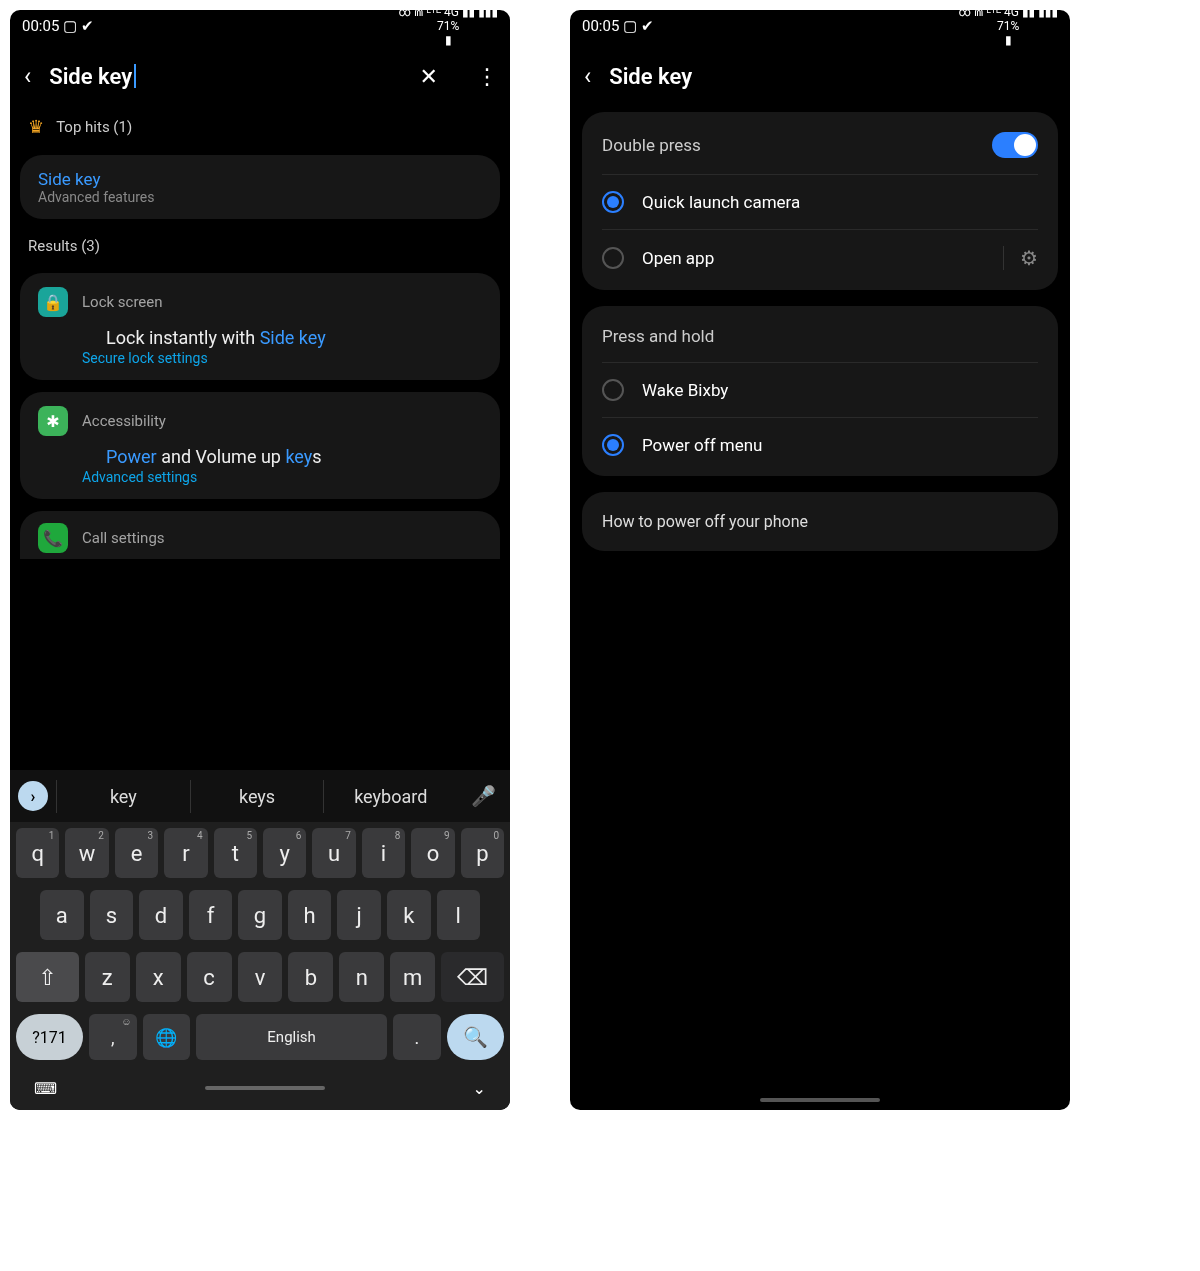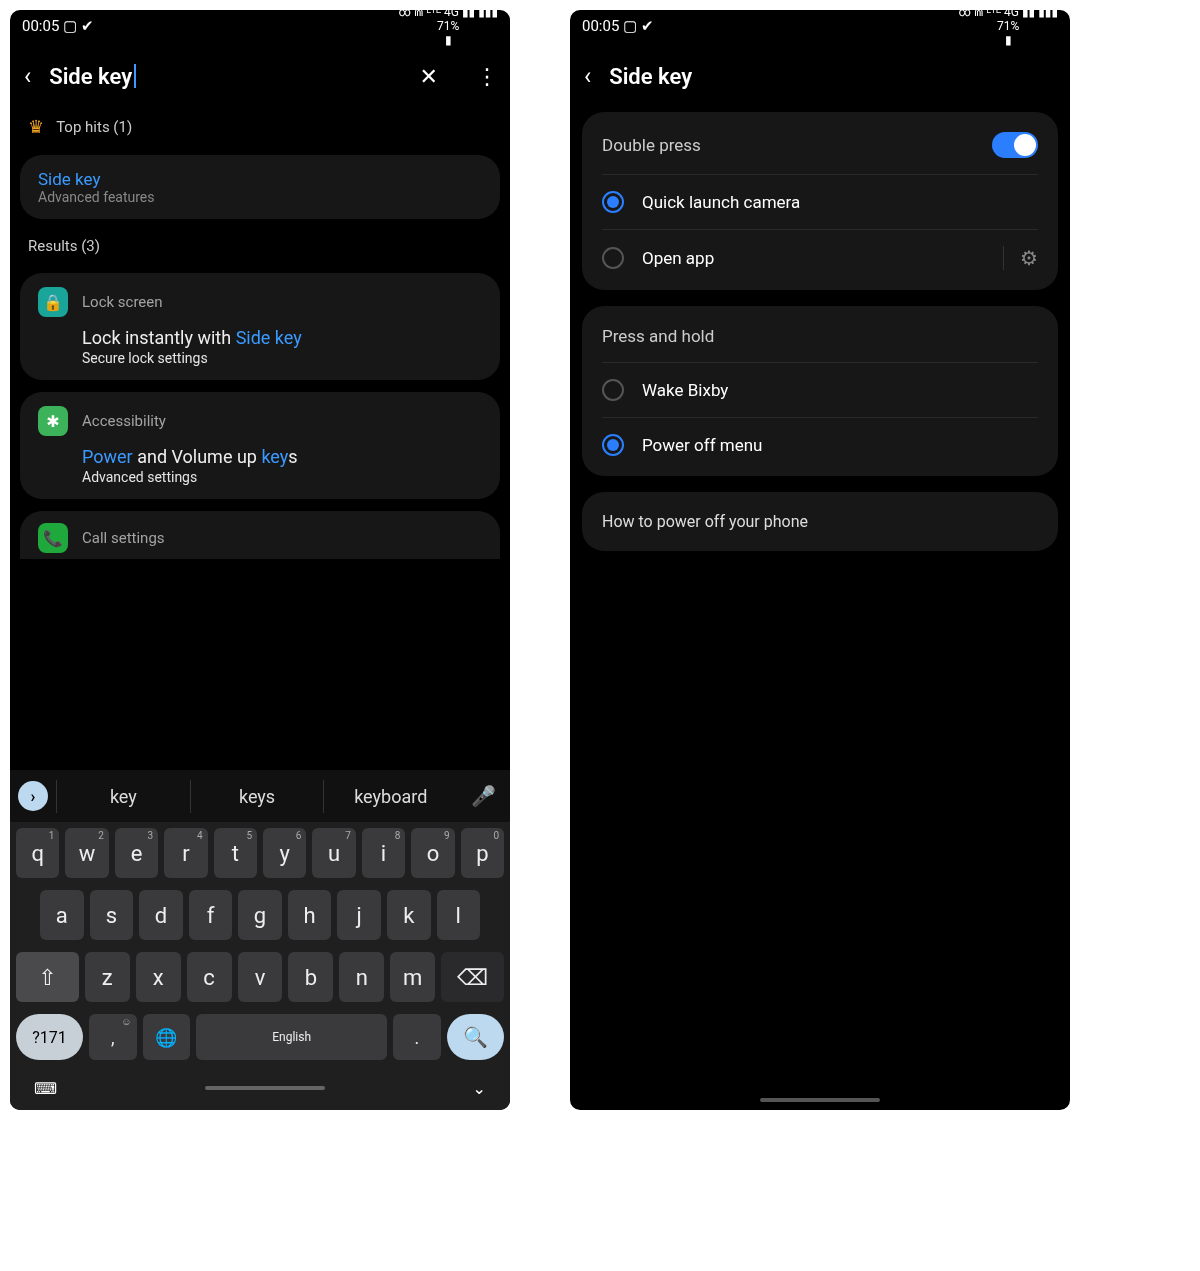--- a/index.html
+++ b/index.html
@@ -18,42 +18,42 @@
   .crown { color:#f5a623; font-size:18px; }
   .card { background:#171717; margin:6px 10px; border-radius:22px; padding:14px 18px; }
   .card .blue { color:#3a9aff; font-size:17px; }
   .card .sub { color:#888; font-size:14px; }
   .result .row { display:flex; align-items:center; gap:14px; }
   .result .icon { width:30px; height:30px; border-radius:8px; display:flex; align-items:center; justify-content:center; font-size:16px; }
   .icon-teal { background:#1aa59a; }
   .icon-green { background:#3cb35a; }
   .icon-green2 { background:#1fa83c; border-radius:8px 8px 0 0; }
   .result .cat { color:#a3a3a3; font-size:15px; }
-  .result .main { font-size:18px; color:#eee; margin-top:10px; margin-left:44px; }
+  .result .main { font-size:18px; color:#eee; margin-top:10px; margin-left:68px; }
   .result .main .hl { color:#3a9aff; }
-  .result .sub2 { color:#e5e5e5; font-size:14px; margin-left:44px; margin-top:2px; }
+  .result .sub2 { color:#0ea5e9; font-size:14px; margin-left:44px; margin-top:2px; }
   .result-partial { background:#171717; margin:6px 10px 0; border-radius:22px 22px 0 0; padding:12px 18px 6px; }
 
   
   .keyboard { position:absolute; bottom:0; left:0; right:0; background:#1f1f1f; }
   .suggest { display:flex; align-items:center; height:52px; background:#111; }
   .sug-chevron { width:30px; height:30px; background:#bcd9ef; border-radius:50%; display:flex; align-items:center; justify-content:center; color:#000; margin:0 8px; font-weight:bold; }
   .sug-item { flex:1; text-align:center; color:#ddd; font-size:18px; border-left:1px solid #333; padding:6px 0; }
   .sug-item:first-of-type { border-left:none; }
   .mic { padding:0 14px; font-size:20px; }
   .krow { display:flex; gap:6px; padding:6px 6px; }
   .key { flex:1; background:#3a3a3c; border-radius:6px; height:50px; display:flex; align-items:center; justify-content:center; font-size:22px; color:#eee; position:relative; }
   .key sup { position:absolute; top:2px; right:5px; font-size:10px; color:#aaa; }
   .krow.shifted { padding-left:30px; padding-right:30px; }
   .key-wide { flex:1.4; background:#2a2a2c; }
   .key-shift { background:#4a4a4c; }
   .key-del { background:#2a2a2c; }
   .krow.bottom .key { height:46px; }
   .key-123 { background:#c7d0d6; color:#000; border-radius:23px; font-size:16px; flex:1.4; }
-  .key-space { flex:4; font-size:12px;text-align:center; }
+  .key-space { flex:4; font-size:15px;text-align:center; }
   .key-search { background:#bcd9ef; color:#000; border-radius:23px; flex:1.2; font-size:20px; }
   .key-small { font-size:18px; }
   .navbar { display:flex; justify-content:space-between; align-items:center; height:44px; padding:0 24px; }
   .homebar { width:120px; height:4px; background:#666; border-radius:2px; margin:0 auto; }
 
   
   .group { background:#171717; margin:8px 12px; border-radius:22px; padding:4px 0; }
   .group-row { display:flex; align-items:center; padding:16px 20px; gap:18px; font-size:17px; }
   .group-label { color:#ccc; }
   .toggle { width:46px; height:26px; background:#2b7fff; border-radius:13px; position:relative; margin-left:auto; }

